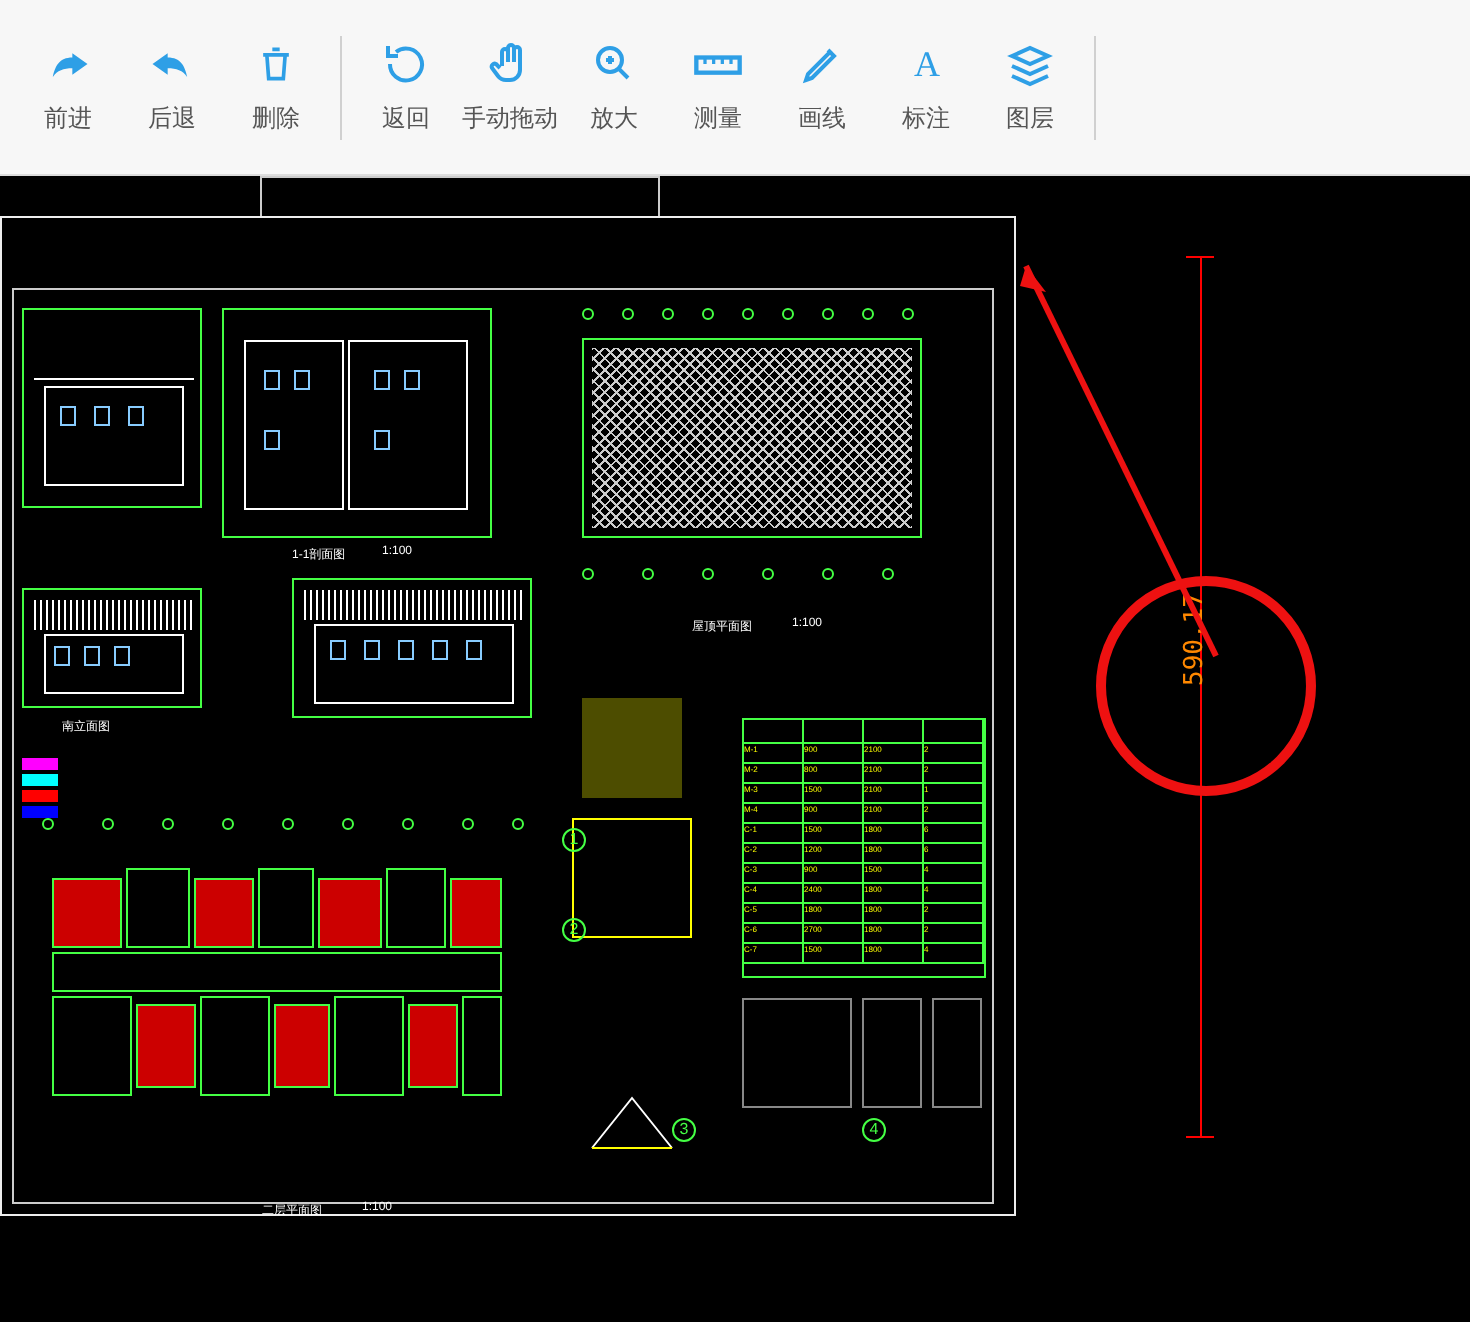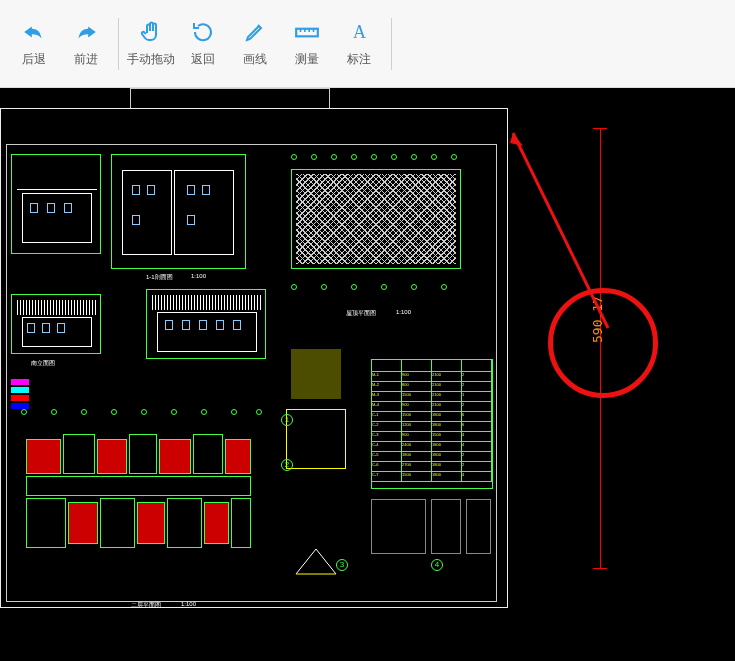--- a/index.html
+++ b/index.html
@@ -58,76 +58,101 @@
   .circ-mark { position: absolute; width: 12px; height: 12px; border: 1px solid #4f4; border-radius: 50%; color: #4f4; font-size: 8px; text-align: center; line-height: 10px; }
 </style>
 </head>
 <body>
 
 <div class="toolbar">
   <div class="tb-group">
     <div class="tb-btn">
       <div class="tb-icon">
           <svg width="26" height="26" viewBox="0 0 24 24">
+            <path fill="#2e9fe6" d="M14 7l7 5-7 5v-3c-4 0-7 1-9 4 1-5 3-9 9-9V7z"></path>
+          </svg>
+        </div>
+      <div class="tb-label">前进</div>
+    </div>
+    <div class="tb-btn">
+      <div class="tb-icon">
+          <svg width="26" height="26" viewBox="0 0 24 24">
             <path fill="#2e9fe6" d="M10 7L3 12l7 5v-3c4 0 7 1 9 4-1-5-3-9-9-9V7z"></path>
           </svg>
         </div>
       <div class="tb-label">后退</div>
     </div>
     <div class="tb-btn">
       <div class="tb-icon">
-          <svg width="26" height="26" viewBox="0 0 24 24">
-            <path fill="#2e9fe6" d="M14 7l7 5-7 5v-3c-4 0-7 1-9 4 1-5 3-9 9-9V7z"></path>
-          </svg>
-        </div>
-      <div class="tb-label">前进</div>
+          <svg width="22" height="22" viewBox="0 0 24 24">
+            <path fill="none" stroke="#2e9fe6" stroke-width="2" d="M5 7h14M10 4h4M7 7l1 13h8l1-13"></path>
+          </svg>
+        </div>
+      <div class="tb-label">删除</div>
     </div>
   </div>
   <div class="tb-sep"></div>
   <div class="tb-group">
     <div class="tb-btn">
       <div class="tb-icon">
           <svg width="24" height="24" viewBox="0 0 24 24">
+            <path fill="none" stroke="#2e9fe6" stroke-width="2" d="M4 12a8 8 0 1 0 3-6M3 3v5h5"></path>
+          </svg>
+        </div>
+      <div class="tb-label">返回</div>
+    </div>
+    <div class="tb-btn">
+      <div class="tb-icon">
+          <svg width="24" height="24" viewBox="0 0 24 24">
             <path fill="none" stroke="#2e9fe6" stroke-width="2" d="M8 13V6a1.5 1.5 0 0 1 3 0v5V4a1.5 1.5 0 0 1 3 0v7V5a1.5 1.5 0 0 1 3 0v10a5 5 0 0 1-5 5h-2a5 5 0 0 1-4-2l-3-4a1.5 1.5 0 0 1 2-2l2 2"></path>
           </svg>
         </div>
       <div class="tb-label">手动拖动</div>
     </div>
     <div class="tb-btn">
       <div class="tb-icon">
           <svg width="24" height="24" viewBox="0 0 24 24">
-            <path fill="none" stroke="#2e9fe6" stroke-width="2" d="M4 12a8 8 0 1 0 3-6M3 3v5h5"></path>
-          </svg>
-        </div>
-      <div class="tb-label">返回</div>
-    </div>
-    <div class="tb-btn">
-      <div class="tb-icon">
-          <svg width="24" height="24" viewBox="0 0 24 24">
-            <path fill="none" stroke="#2e9fe6" stroke-width="2" d="M4 20l3-1 11-11-2-2L5 17l-1 3zM15 5l2 2"></path>
-          </svg>
-        </div>
-      <div class="tb-label">画线</div>
+            <circle cx="10" cy="10" r="6" fill="none" stroke="#2e9fe6" stroke-width="2"></circle>
+            <path stroke="#2e9fe6" stroke-width="2" d="M14 14l5 5M8 10h4M10 8v4"></path>
+          </svg>
+        </div>
+      <div class="tb-label">放大</div>
     </div>
     <div class="tb-btn">
       <div class="tb-icon">
           <svg width="26" height="26" viewBox="0 0 24 24">
             <rect x="2" y="9" width="20" height="7" fill="none" stroke="#2e9fe6" stroke-width="2"></rect>
             <path stroke="#2e9fe6" stroke-width="1.5" d="M6 9v3M10 9v3M14 9v3M18 9v3"></path>
           </svg>
         </div>
       <div class="tb-label">测量</div>
     </div>
     <div class="tb-btn">
       <div class="tb-icon">
           <svg width="24" height="24" viewBox="0 0 24 24">
+            <path fill="none" stroke="#2e9fe6" stroke-width="2" d="M4 20l3-1 11-11-2-2L5 17l-1 3zM15 5l2 2"></path>
+          </svg>
+        </div>
+      <div class="tb-label">画线</div>
+    </div>
+    <div class="tb-btn">
+      <div class="tb-icon">
+          <svg width="24" height="24" viewBox="0 0 24 24">
             <text x="6" y="18" font-size="18" fill="#2e9fe6" font-family="serif">A</text>
           </svg>
         </div>
       <div class="tb-label">标注</div>
+    </div>
+    <div class="tb-btn">
+      <div class="tb-icon">
+          <svg width="24" height="24" viewBox="0 0 24 24">
+            <path fill="none" stroke="#2e9fe6" stroke-width="2" d="M3 8l9-4 9 4-9 4-9-4zM3 13l9 4 9-4M3 18l9 4 9-4"></path>
+          </svg>
+        </div>
+      <div class="tb-label">图层</div>
     </div>
   </div>
   <div class="tb-sep"></div>
 </div>
 
 <div class="canvas-wrap">
 
   <div class="plan-top"></div>
 
   <div class="plan-sheet">

